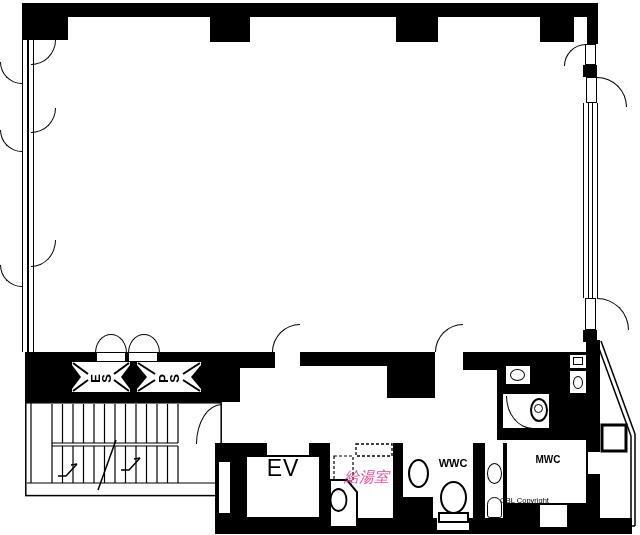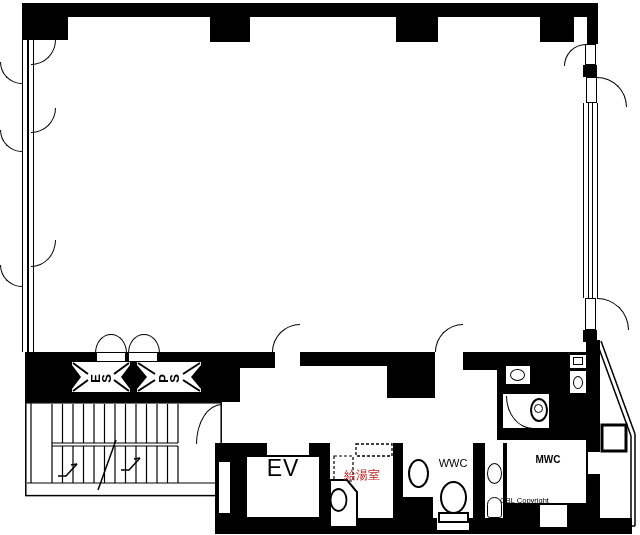--- a/index.html
+++ b/index.html
@@ -163,36 +163,36 @@
   <div class="rb center" style="left:245px;top:455px;width:76px;height:64px;">
     <span class="lbl" style="position:static;font-size:23px;font-weight:500;letter-spacing:1px;">EV</span>
   </div>
 
   <svg class="ov" style="left:325px;top:440px;" width="70" height="92" viewBox="0 0 70 92">
     <rect x="31" y="4" width="36" height="12" fill="none" stroke="#000" stroke-width="1.3" stroke-dasharray="3,2"></rect>
     <rect x="9" y="16" width="19" height="25" fill="none" stroke="#000" stroke-width="1.2" stroke-dasharray="3,2"></rect>
     <path d="M5,40 L22,40 L32,52 L32,87 L5,87 Z" fill="#fff" stroke="#000" stroke-width="2"></path>
     <ellipse cx="13.5" cy="60" rx="8" ry="11" fill="#fff" stroke="#000" stroke-width="1.8"></ellipse>
   </svg>
-  <span class="lbl" style="left:344px;top:469px;font-size:12px;color:#b91c1c;">給湯室</span>
+  <span class="lbl" style="left:344px;top:469px;font-size:15px;color:#ec4899;font-style:italic;">給湯室</span>
 
   <div class="w" style="left:393px;top:443px;width:10px;height:90px;"></div>
   <div class="w" style="left:403px;top:497px;width:31px;height:23px;"></div>
   <div class="w" style="left:473px;top:443px;width:12px;height:90px;"></div>
   <div class="w" style="left:503px;top:443px;width:4px;height:75px;"></div>
   <div class="w" style="left:497px;top:352px;width:103px;height:88px;"></div>
   <div class="w" style="left:507px;top:503px;width:79px;height:15px;"></div>
   <div class="w" style="left:586px;top:340px;width:14px;height:190px;"></div>
   <div class="w" style="left:215px;top:518px;width:417px;height:16px;"></div>
 
   <div class="r" style="left:433px;top:443px;width:40px;height:75px;"></div>
   <div class="r" style="left:437px;top:518px;width:32px;height:12px;"></div>
   <div class="f" style="left:440px;top:481px;width:27px;height:33px;border-width:2px;border-radius:50%;"></div>
   <div class="f" style="left:438px;top:512px;width:31px;height:11px;border-width:2px;"></div>
-  <span class="lbl" style="left:433px;top:458px;width:40px;text-align:center;font-size:11px;font-weight:400;">WWC</span>
+  <span class="lbl" style="left:433px;top:458px;width:40px;text-align:center;font-size:11px;font-weight:700;">WWC</span>
 
   <div class="f" style="left:408px;top:459px;width:21px;height:29px;border-width:2px;border-radius:50%;"></div>
 
   <div class="r" style="left:485px;top:447px;width:18px;height:71px;"></div>
   <div class="f" style="left:487px;top:463px;width:15px;height:21px;border-radius:50%;"></div>
   <div class="f" style="left:487px;top:497px;width:15px;height:21px;border-radius:8px 8px 3px 3px;"></div>
 
   <div class="r" style="left:507px;top:440px;width:79px;height:63px;"></div>
   <div class="r" style="left:540px;top:505px;width:27px;height:22px;"></div>
   <span class="lbl" style="left:507px;top:455px;width:82px;text-align:center;font-size:10px;font-weight:700;">MWC</span>

